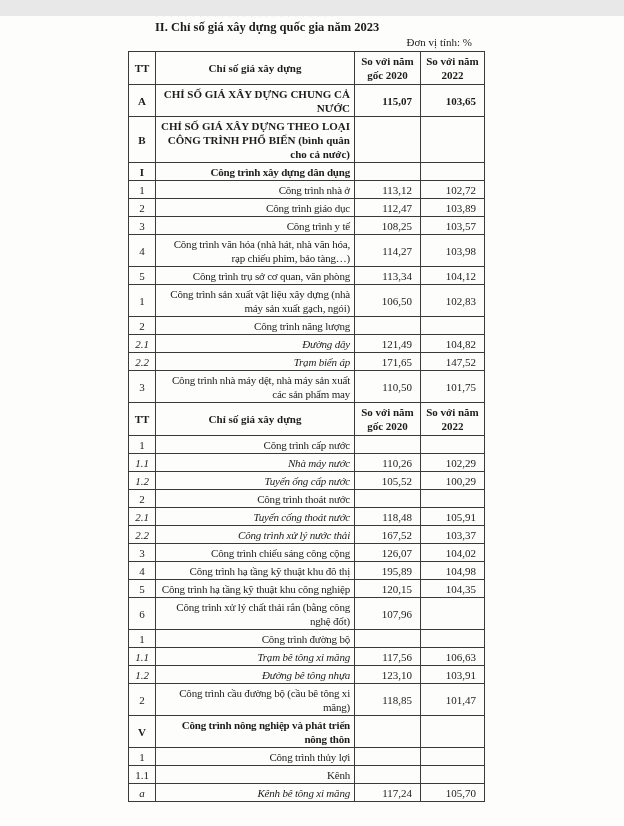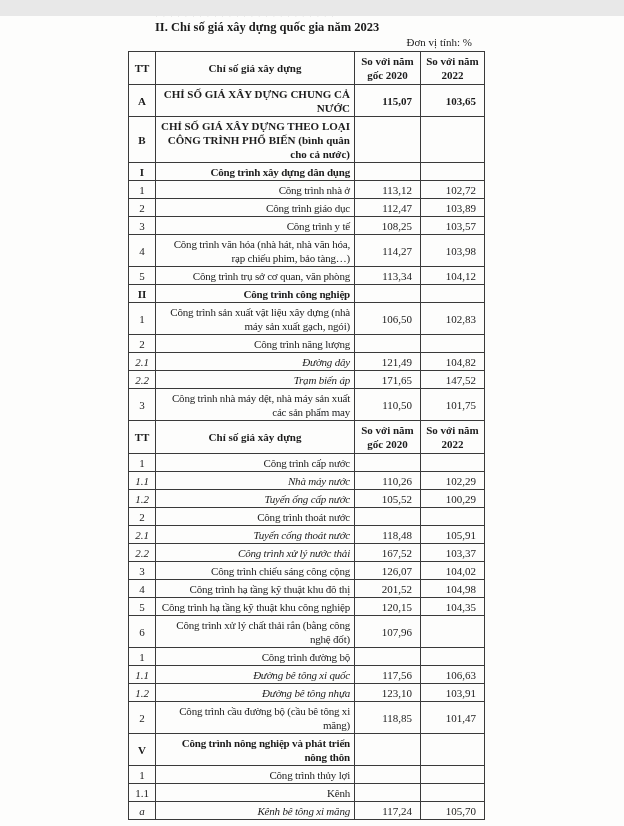--- a/index.html
+++ b/index.html
@@ -133,26 +133,20 @@
             <td class="name">Công trình văn hóa (nhà hát, nhà văn hóa, rạp chiếu phim, bảo tàng…)</td>
             <td class="val">114,27</td>
             <td class="val">103,98</td>
           </tr>
           <tr class="item">
             <td class="tt">5</td>
             <td class="name">Công trình trụ sở cơ quan, văn phòng</td>
             <td class="val">113,34</td>
             <td class="val">104,12</td>
           </tr>
-          <tr class="section">
-            <td class="tt">II</td>
-            <td class="name">Công trình công nghiệp</td>
-            <td class="val"></td>
-            <td class="val"></td>
-          </tr>
           <tr class="item">
             <td class="tt">1</td>
             <td class="name">Công trình sản xuất vật liệu xây dựng (nhà máy sản xuất gạch, ngói)</td>
             <td class="val">106,50</td>
             <td class="val">102,83</td>
           </tr>
           <tr class="item">
             <td class="tt">2</td>
             <td class="name">Công trình năng lượng</td>
             <td class="val"></td>
@@ -220,21 +214,21 @@
           </tr>
           <tr class="item">
             <td class="tt">3</td>
             <td class="name">Công trình chiếu sáng công cộng</td>
             <td class="val">126,07</td>
             <td class="val">104,02</td>
           </tr>
           <tr class="item">
             <td class="tt">4</td>
             <td class="name">Công trình hạ tầng kỹ thuật khu đô thị</td>
-            <td class="val">201,52</td>
+            <td class="val">195,89</td>
             <td class="val">104,98</td>
           </tr>
           <tr class="item">
             <td class="tt">5</td>
             <td class="name">Công trình hạ tầng kỹ thuật khu công nghiệp</td>
             <td class="val">120,15</td>
             <td class="val">104,35</td>
           </tr>
           <tr class="item">
             <td class="tt">6</td>
@@ -243,21 +237,21 @@
             <td class="val"></td>
           </tr>
           <tr class="item">
             <td class="tt">1</td>
             <td class="name">Công trình đường bộ</td>
             <td class="val"></td>
             <td class="val"></td>
           </tr>
           <tr class="sub">
             <td class="tt">1.1</td>
-            <td class="name">Đường bê tông xi quốc</td>
+            <td class="name">Trạm bê tông xi măng</td>
             <td class="val">117,56</td>
             <td class="val">106,63</td>
           </tr>
           <tr class="sub">
             <td class="tt">1.2</td>
             <td class="name">Đường bê tông nhựa</td>
             <td class="val">123,10</td>
             <td class="val">103,91</td>
           </tr>
           <tr class="item">

